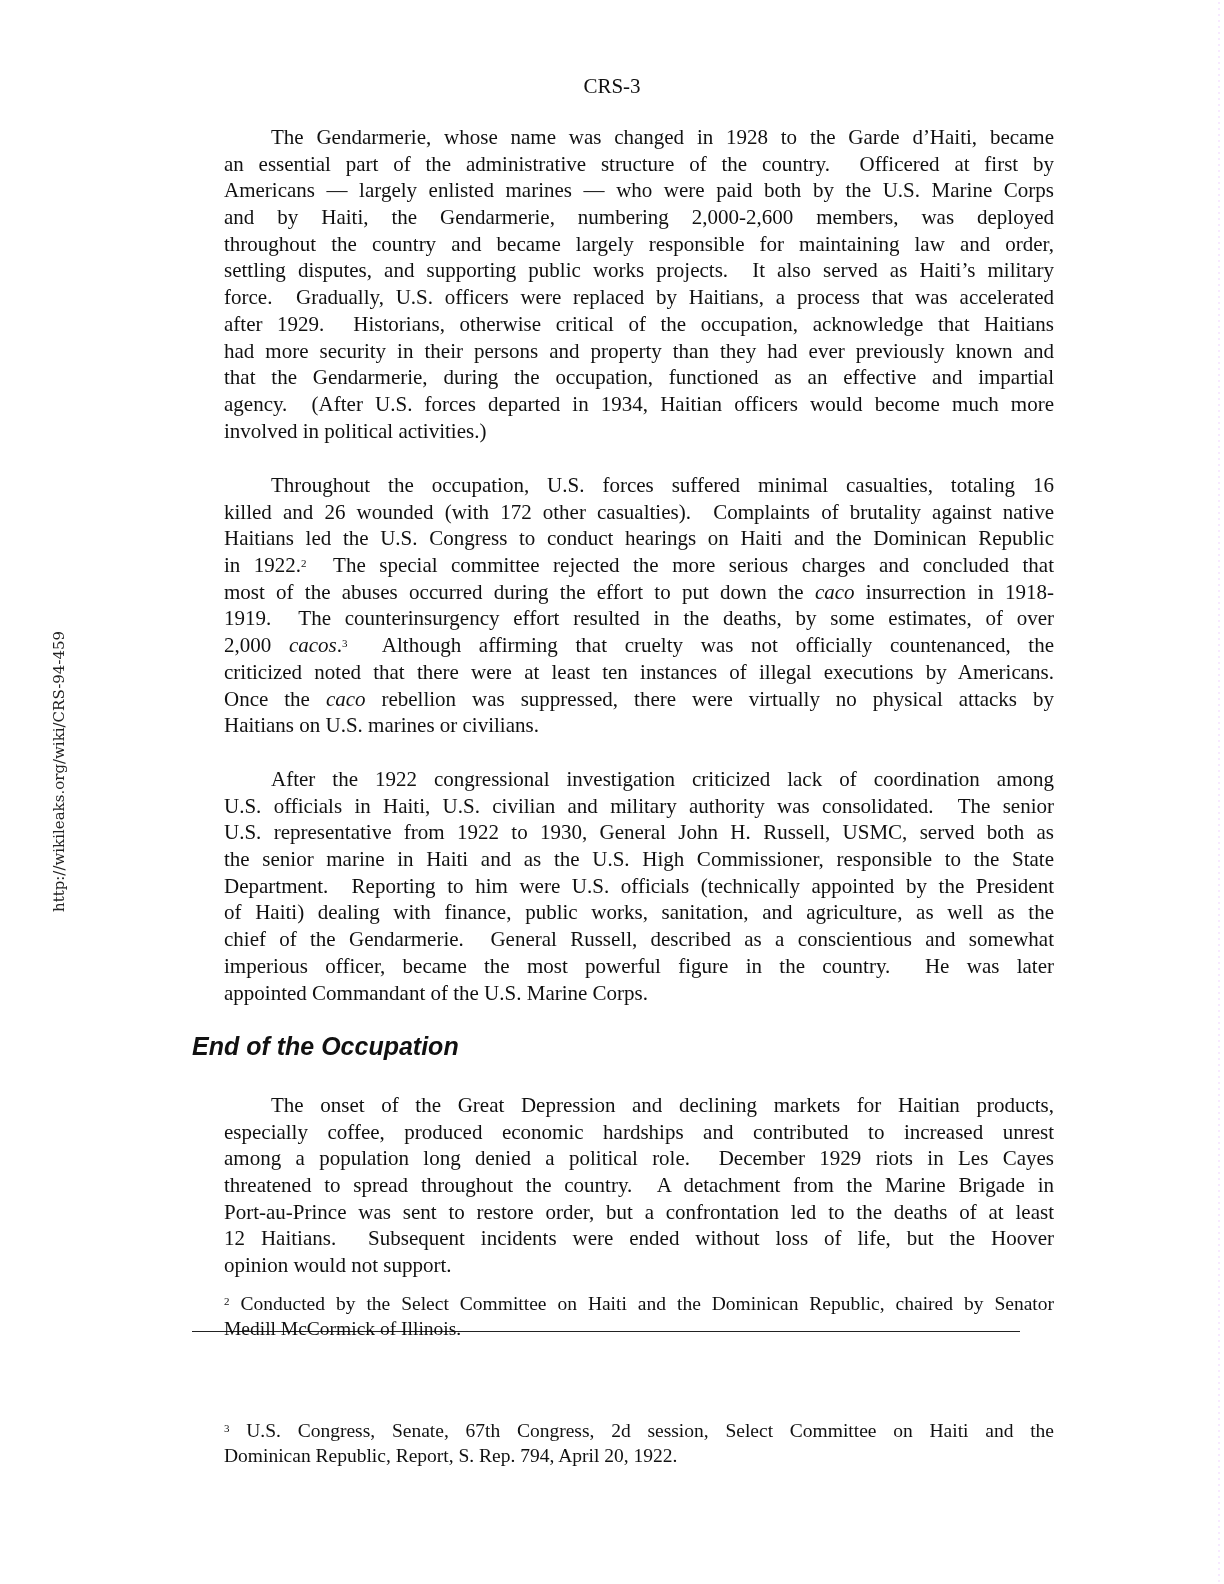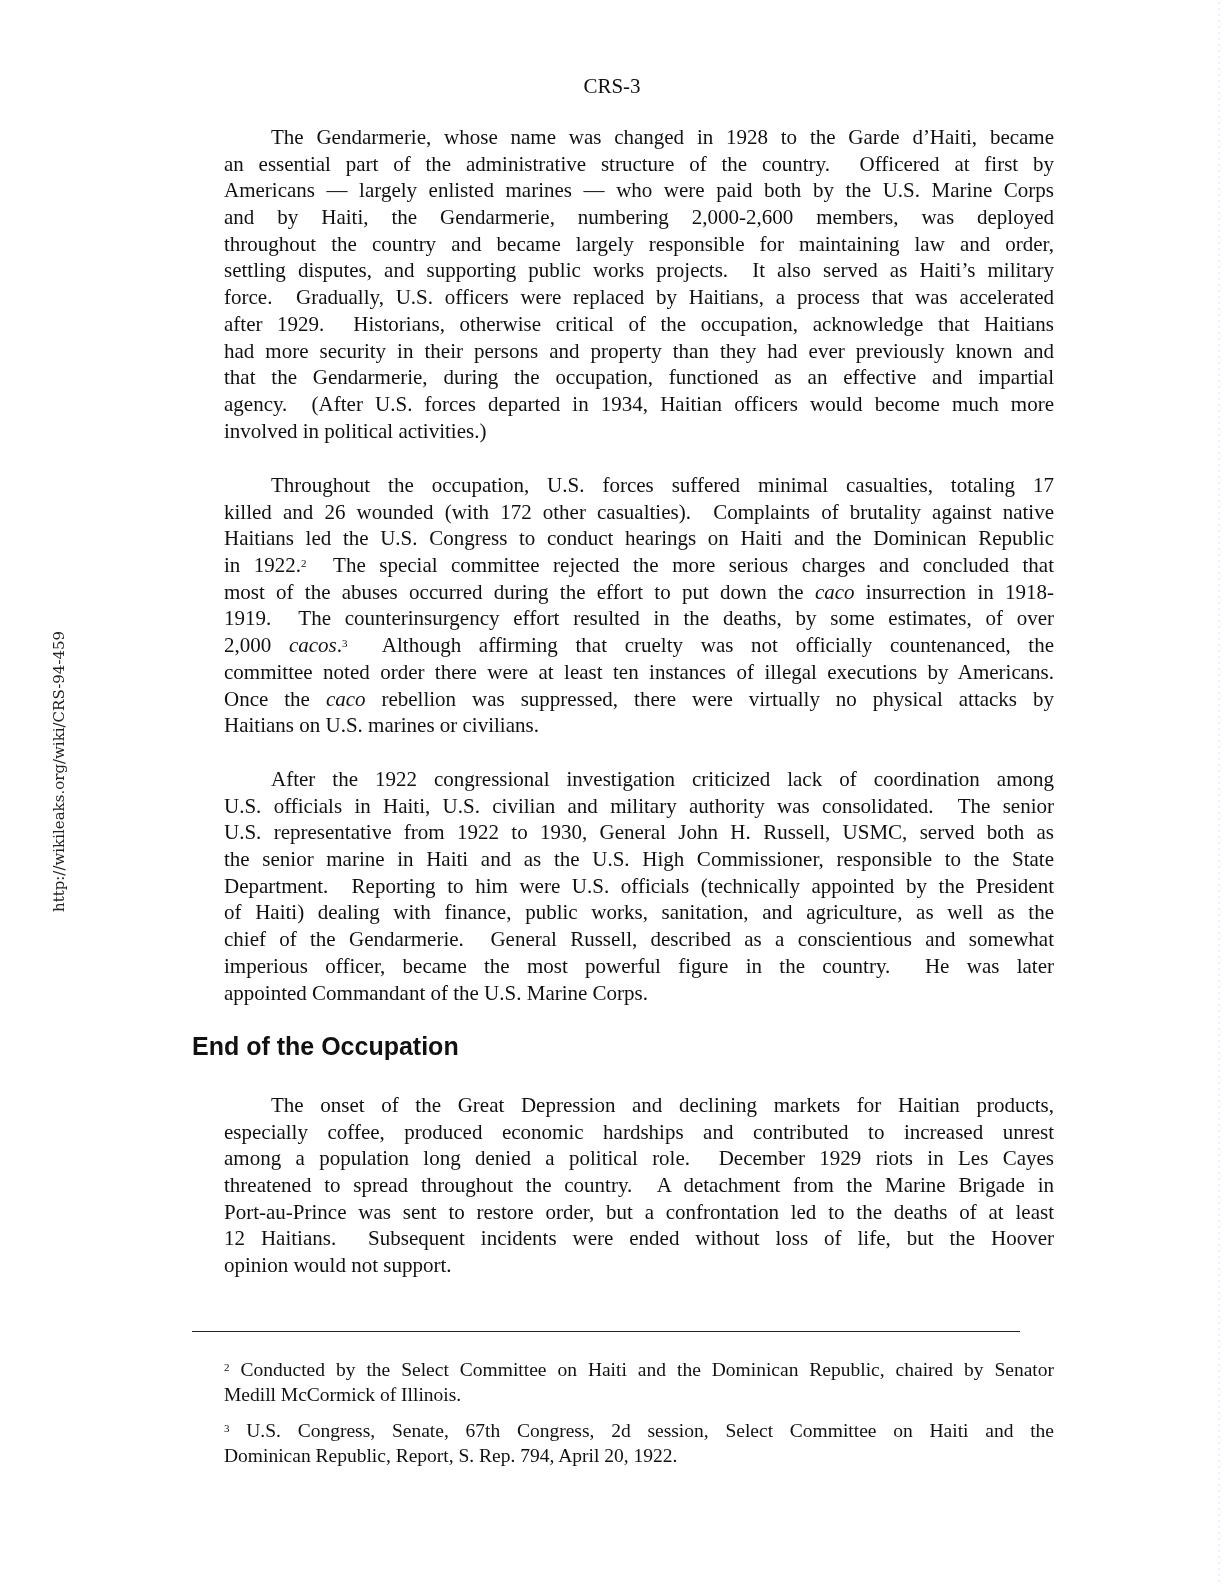--- a/index.html
+++ b/index.html
@@ -7,21 +7,21 @@
          font-family: "Liberation Serif", "DejaVu Serif", serif; color: #111; }
   .page-number { position: absolute; top: 74px; left: 0; width: 1224px; text-align: center; font-size: 21px; }
   .side-url { position: absolute; left: 50px; top: 912px; transform-origin: 0 0; transform: rotate(-90deg);
               font-size: 15px; white-space: nowrap; color: #222; font-family: "DejaVu Serif", serif; }
   .block { position: absolute; left: 192px; width: 830px; margin-left: 32px; }
   .line { display: block; font-size: 21px; line-height: 26.7px; height: 26.7px; white-space: pre;
           text-align: justify; text-align-last: justify; }
   .line.last { text-align-last: left; }
   .line.indent { padding-left: 47px; }
   .heading { position: absolute; left: 192px; top: 1032px; font-family: "Liberation Sans", sans-serif;
-             font-weight: bold; font-size: 25px; }
+             font-weight: bold; font-size: 25px; font-style: italic; }
   .rule { position: absolute; left: 192px; top: 1331px; width: 828px; height: 1px; background: #222; }
   .fn .line { font-size: 19.5px; line-height: 25px; height: 25px; }
   sup { font-size: 11px; vertical-align: top; position: relative; top: -2px; }
   i { font-style: italic; }
   .edge { position: absolute; right: 0; top: 0; width: 8px; height: 1584px;
           background-image: radial-gradient(circle, #f7e9ff 1px, transparent 1.5px);
           background-size: 6px 6px; }
 </style>
 </head>
 <body>
@@ -41,28 +41,28 @@
   <span class="line">settling disputes, and supporting public works projects.  It also served as Haiti’s military</span>
   <span class="line">force.  Gradually, U.S. officers were replaced by Haitians, a process that was accelerated</span>
   <span class="line">after 1929.  Historians, otherwise critical of the occupation, acknowledge that Haitians</span>
   <span class="line">had more security in their persons and property than they had ever previously known and</span>
   <span class="line">that the Gendarmerie, during the occupation, functioned as an effective and impartial</span>
   <span class="line">agency.  (After U.S. forces departed in 1934, Haitian officers would become much more</span>
   <span class="line last">involved in political activities.)</span>
 </div>
 
 <div class="block" style="top:472px;">
-  <span class="line indent">Throughout the occupation, U.S. forces suffered minimal casualties, totaling 17</span>
+  <span class="line indent">Throughout the occupation, U.S. forces suffered minimal casualties, totaling 16</span>
   <span class="line">killed and 26 wounded (with 172 other casualties).  Complaints of brutality against native</span>
   <span class="line">Haitians led the U.S. Congress to conduct hearings on Haiti and the Dominican Republic</span>
   <span class="line"><span>in 1922.</span><sup>2</sup><span>  The special committee rejected the more serious charges and concluded that</span></span>
   <span class="line"><span>most of the abuses occurred during the effort to put down the </span><i>caco</i><span> insurrection in 1918-</span></span>
   <span class="line">1919.  The counterinsurgency effort resulted in the deaths, by some estimates, of over</span>
   <span class="line"><span>2,000 </span><i>cacos</i><span>.</span><sup>3</sup><span>  Although affirming that cruelty was not officially countenanced, the</span></span>
-  <span class="line">committee noted order there were at least ten instances of illegal executions by Americans.</span>
+  <span class="line">criticized noted that there were at least ten instances of illegal executions by Americans.</span>
   <span class="line"><span>Once the </span><i>caco</i><span> rebellion was suppressed, there were virtually no physical attacks by</span></span>
   <span class="line last">Haitians on U.S. marines or civilians.</span>
 </div>
 
 <div class="block" style="top:766px;">
   <span class="line indent">After the 1922 congressional investigation criticized lack of coordination among</span>
   <span class="line">U.S. officials in Haiti, U.S. civilian and military authority was consolidated.  The senior</span>
   <span class="line">U.S. representative from 1922 to 1930, General John H. Russell, USMC, served both as</span>
   <span class="line">the senior marine in Haiti and as the U.S. High Commissioner, responsible to the State</span>
   <span class="line">Department.  Reporting to him were U.S. officials (technically appointed by the President</span>
@@ -79,21 +79,21 @@
   <span class="line">especially coffee, produced economic hardships and contributed to increased unrest</span>
   <span class="line">among a population long denied a political role.  December 1929 riots in Les Cayes</span>
   <span class="line">threatened to spread throughout the country.  A detachment from the Marine Brigade in</span>
   <span class="line">Port-au-Prince was sent to restore order, but a confrontation led to the deaths of at least</span>
   <span class="line">12 Haitians.  Subsequent incidents were ended without loss of life, but the Hoover</span>
   <span class="line last">opinion would not support.</span>
 </div>
 
 <div class="rule"></div>
 
-<div class="block fn" style="top:1357px;">
+<div class="block fn" style="top:1291px;">
   <span class="line"><sup>2</sup><span> Conducted by the Select Committee on Haiti and the Dominican Republic, chaired by Senator</span></span>
   <span class="line last">Medill McCormick of Illinois.</span>
 </div>
 
 <div class="block fn" style="top:1418px;">
   <span class="line"><sup>3</sup><span> U.S. Congress, Senate, 67th Congress, 2d session, Select Committee on Haiti and the</span></span>
   <span class="line last">Dominican Republic, Report, S. Rep. 794, April 20, 1922.</span>
 </div>
 
 </body></html>

